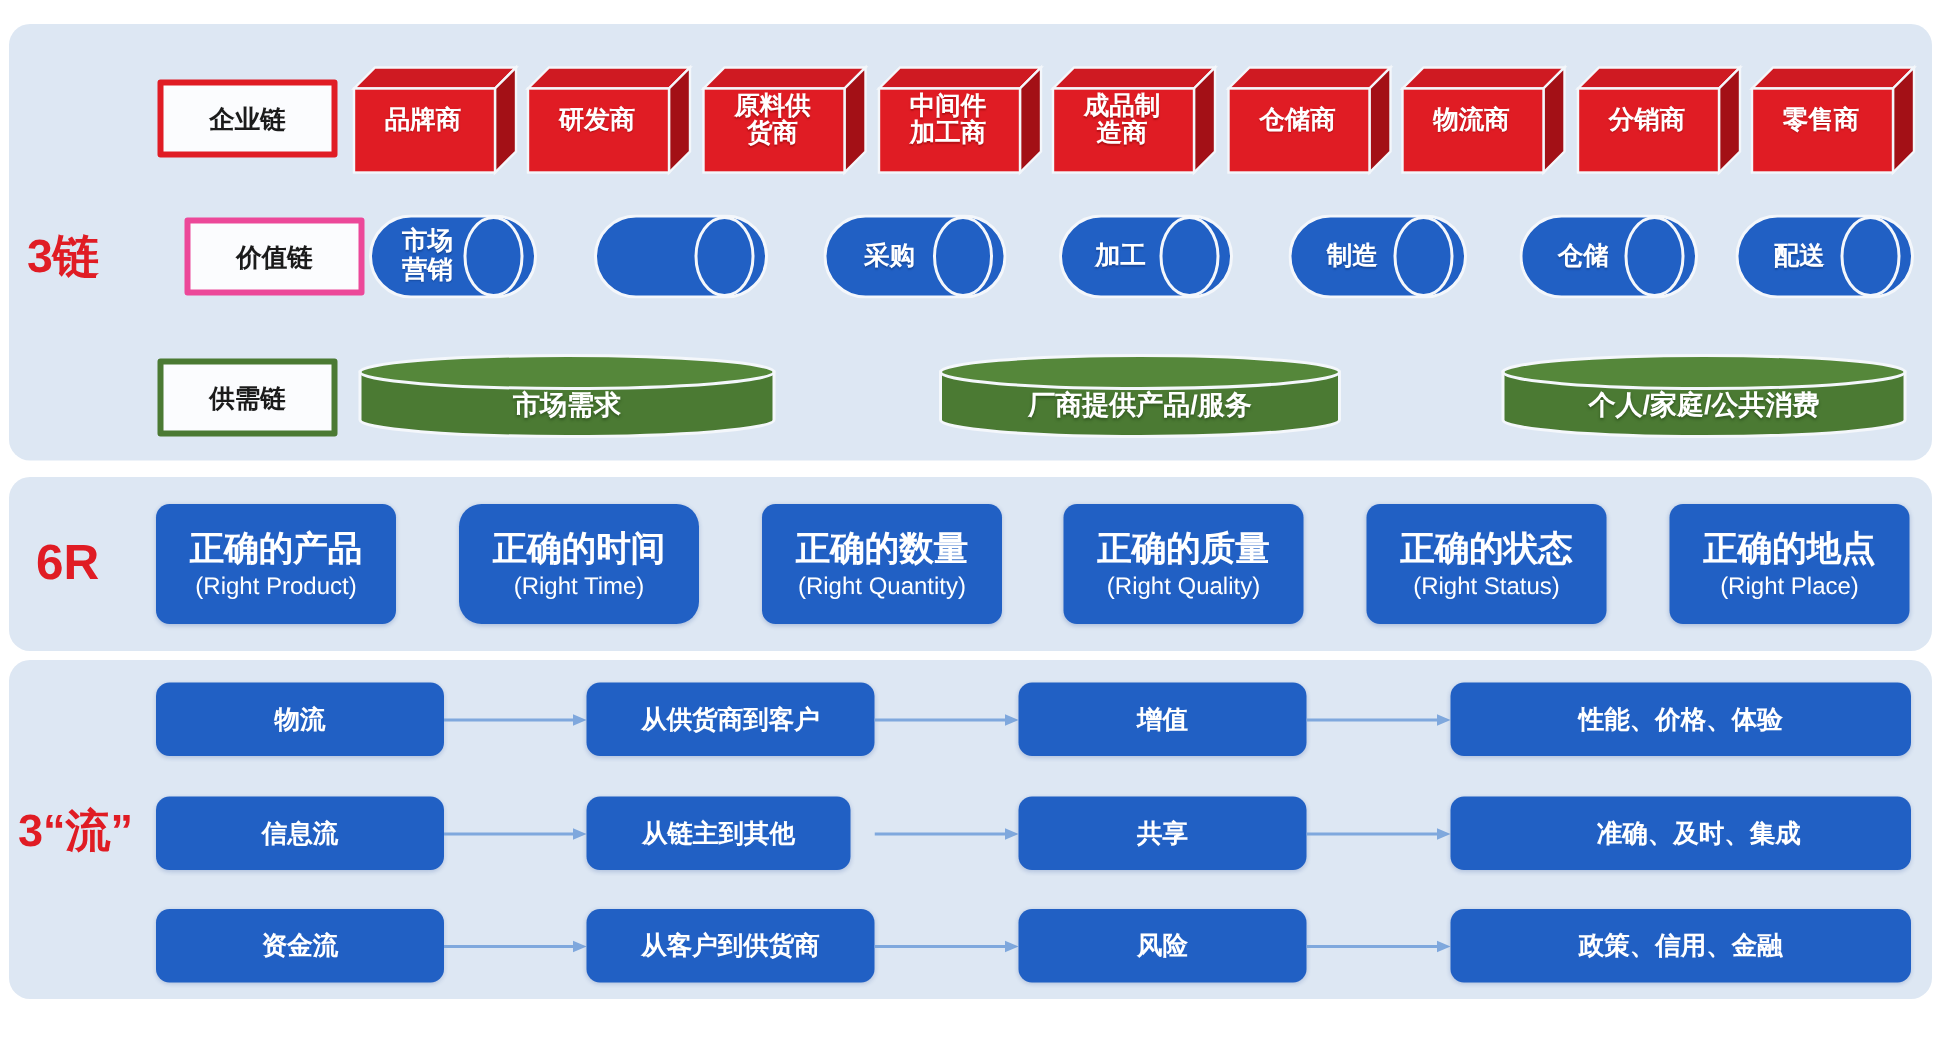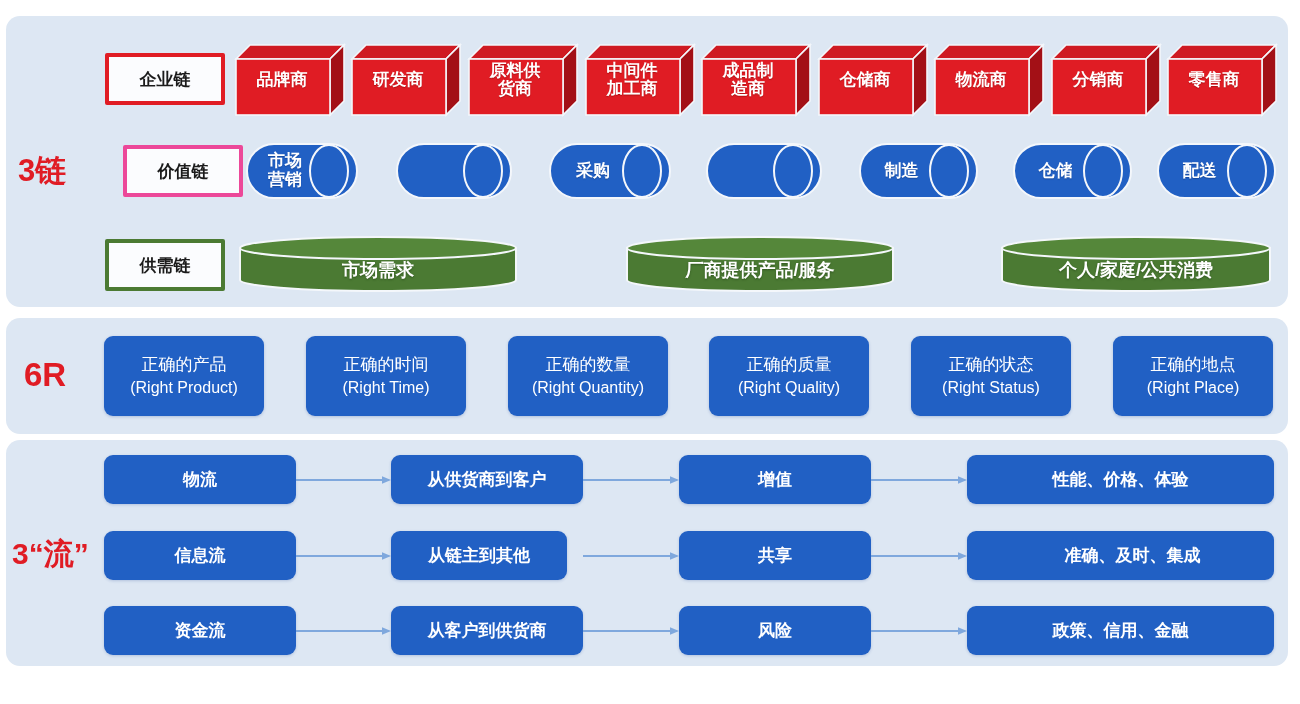--- a/index.html
+++ b/index.html
@@ -94,21 +94,21 @@
   .r-card {
     position: absolute;
     top: 336px; height: 80px; width: 160px;
     background: #2160c4;
     border-radius: 9px;
     display: flex; flex-direction: column;
     align-items: center; justify-content: center;
     color: #ffffff;
     box-shadow: 0 1px 3px rgba(30,70,150,0.25);
   }
-  .r-card .r-cn { font-size: 17px; font-weight: normal; line-height: 1.35; }
+  .r-card .r-cn { font-size: 23px; font-weight: bold; line-height: 1.35; }
   .r-card .r-en { font-size: 16px; font-weight: normal; line-height: 1.35; }
 
   
   .flow-box {
     position: absolute;
     background: #2160c4;
     border-radius: 9px;
     display: flex; align-items: center; justify-content: center;
     color: #ffffff; font-weight: bold; font-size: 17px;
     box-shadow: 0 1px 3px rgba(30,70,150,0.22);
@@ -230,20 +230,21 @@
           <rect x="1" y="1" width="120" height="54" rx="27" ry="27" fill="#2160c4" stroke="#f4f7fb" stroke-width="2"></rect>
           <ellipse cx="93" cy="28" rx="19" ry="26" fill="#2160c4" stroke="#f4f7fb" stroke-width="2"></ellipse>
         </svg>
         <div class="cyl-label">采购</div>
       </div>
       <div class="cyl-h" style="left: 706px; width: 116px;">
         <svg width="116" height="56" viewBox="0 0 116 56">
           <rect x="1" y="1" width="114" height="54" rx="27" ry="27" fill="#2160c4" stroke="#f4f7fb" stroke-width="2"></rect>
           <ellipse cx="87" cy="28" rx="19" ry="26" fill="#2160c4" stroke="#f4f7fb" stroke-width="2"></ellipse>
         </svg>
+        <div class="cyl-label">加工</div>
       </div>
       <div class="cyl-h" style="left: 859px; width: 119px;">
         <svg width="119" height="56" viewBox="0 0 119 56">
           <rect x="1" y="1" width="117" height="54" rx="27" ry="27" fill="#2160c4" stroke="#f4f7fb" stroke-width="2"></rect>
           <ellipse cx="90" cy="28" rx="19" ry="26" fill="#2160c4" stroke="#f4f7fb" stroke-width="2"></ellipse>
         </svg>
         <div class="cyl-label">制造</div>
       </div>
       <div class="cyl-h" style="left: 1013px; width: 119px;">
         <svg width="119" height="56" viewBox="0 0 119 56">
@@ -284,21 +285,21 @@
       </div>
     </div>
 
   <div class="panel" id="panel-6r"></div>
   <div class="group-label" id="label-6r">6R</div>
   <div id="sixr-row">
       <div class="r-card" style="left: 104px;">
         <div class="r-cn">正确的产品</div>
         <div class="r-en">(Right Product)</div>
       </div>
-      <div class="r-card" style="left: 306px;">
+      <div class="r-card" style="left: 306px; border-radius: 15px;">
         <div class="r-cn">正确的时间</div>
         <div class="r-en">(Right Time)</div>
       </div>
       <div class="r-card" style="left: 508px;">
         <div class="r-cn">正确的数量</div>
         <div class="r-en">(Right Quantity)</div>
       </div>
       <div class="r-card" style="left: 709px;">
         <div class="r-cn">正确的质量</div>
         <div class="r-en">(Right Quality)</div>

